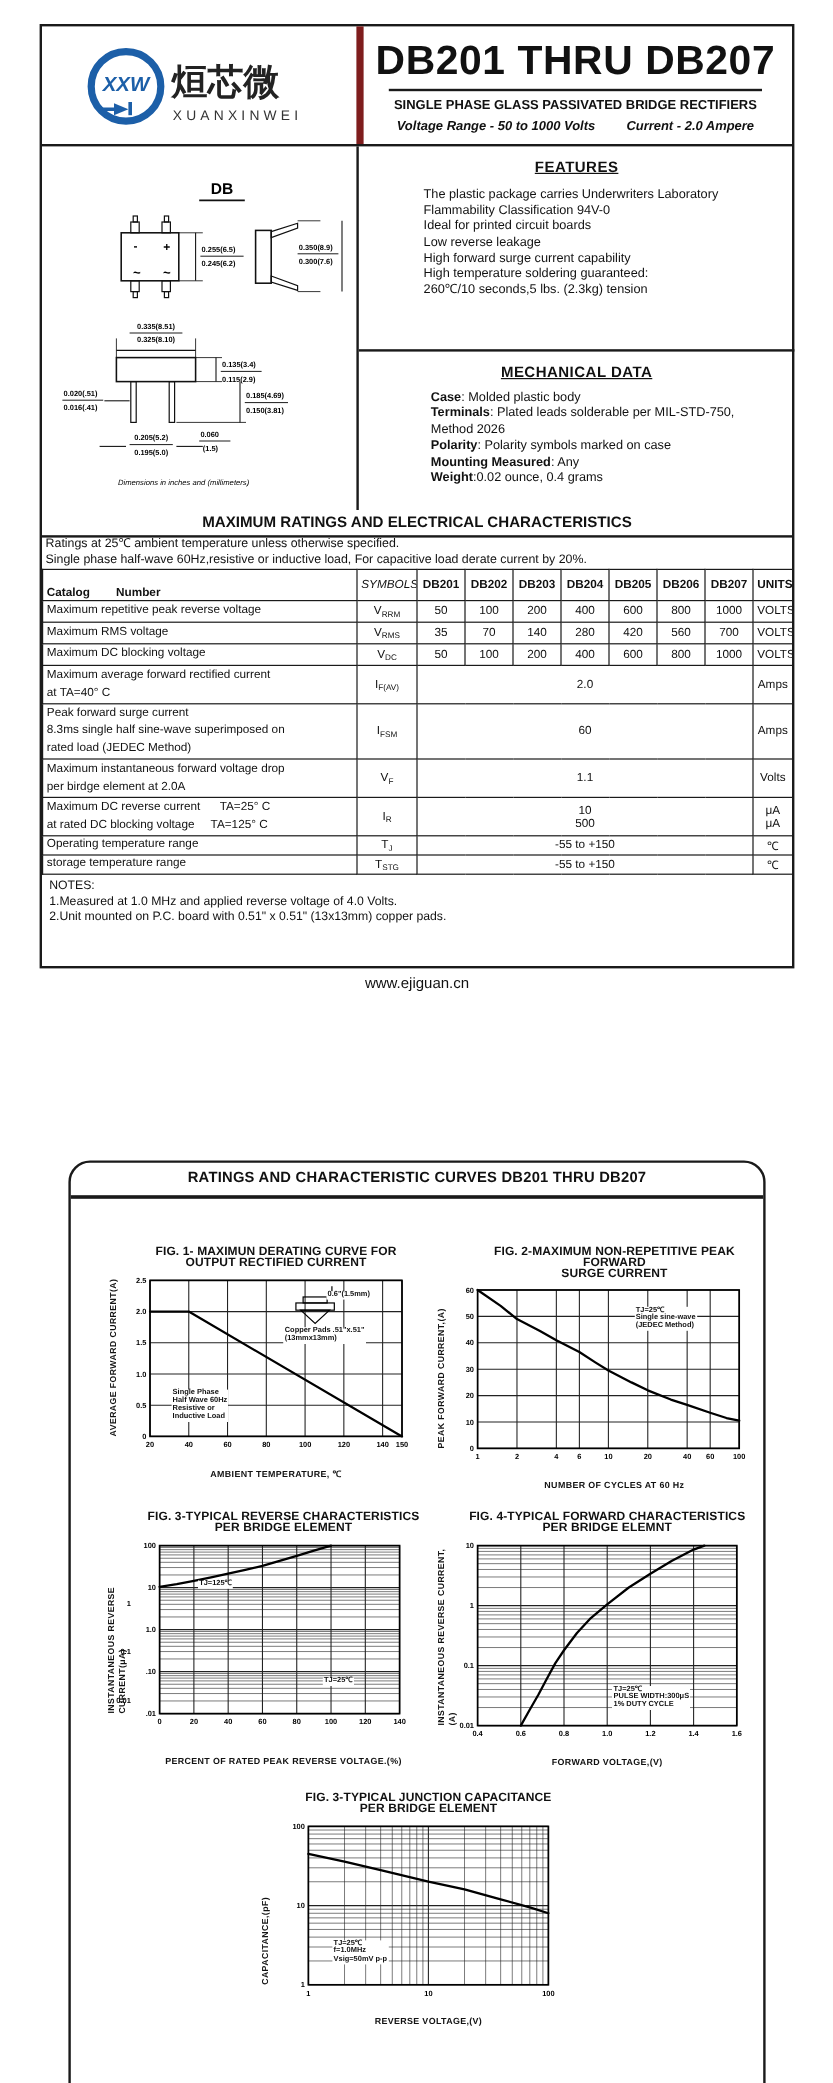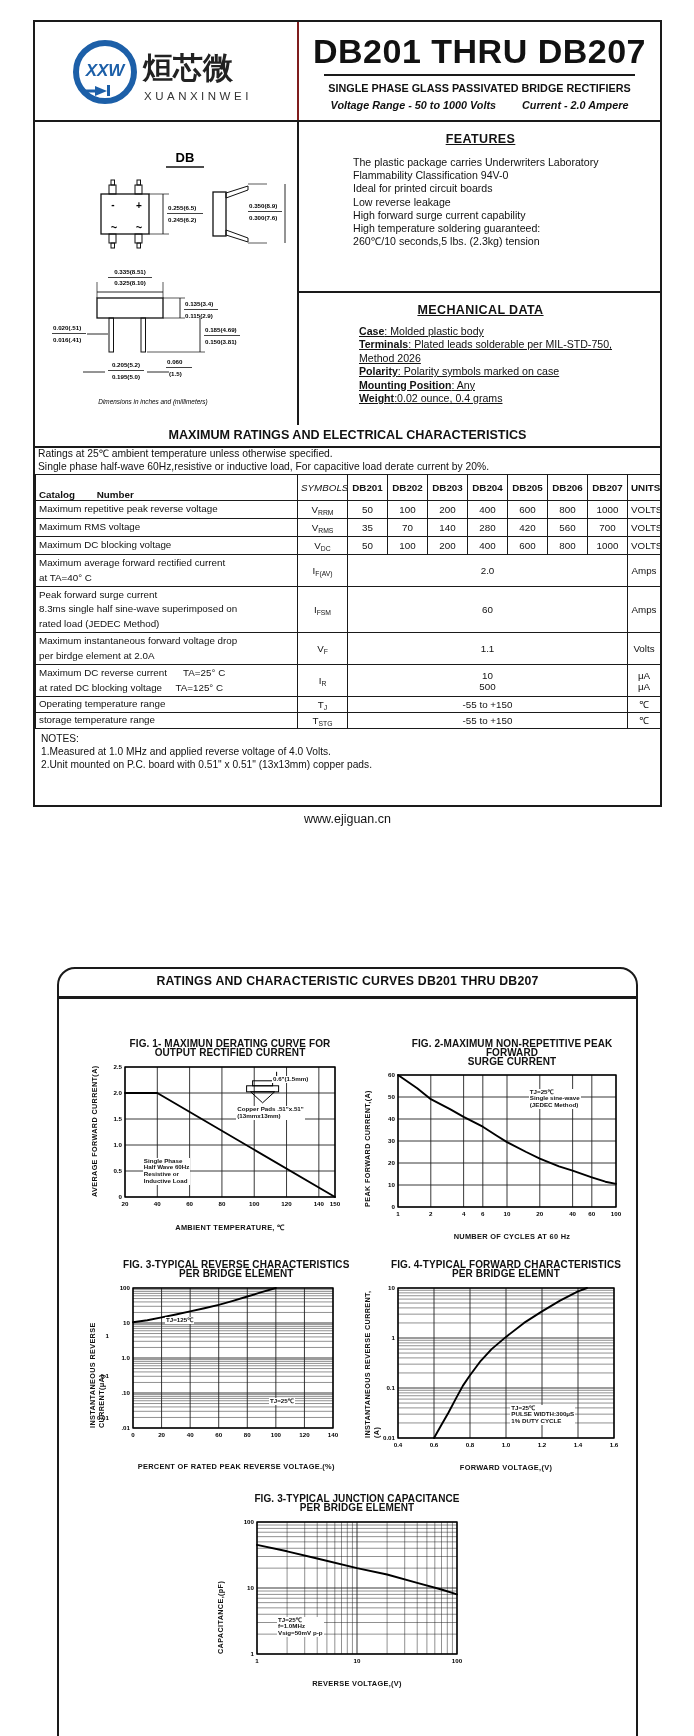--- a/index.html
+++ b/index.html
@@ -3,36 +3,36 @@
 <meta charset="utf-8">
 <style>
   html,body{margin:0;padding:0;background:#fff;}
   #canvas{position:relative;width:694px;height:1736px;background:#fff;
           font-family:"Liberation Sans",sans-serif;color:#111;overflow:hidden;}
   .page{position:absolute;border:2px solid #1a1a1a;background:#fff;}
   #page1{left:33px;top:20px;width:625px;height:783px;}
   #page2{left:57px;top:967px;width:577px;height:793px;border-radius:18px;}
   
   #p1-header{position:absolute;left:0;top:0;width:625px;height:98px;border-bottom:2px solid #1a1a1a;}
-  #logo-zone{position:absolute;left:0;top:0;width:262px;height:98px;border-right:2px solid #7f1d1d;}
+  #logo-zone{position:absolute;left:0;top:0;width:262px;height:98px;border-right:6px solid #7f1d1d;}
   #title-zone{position:absolute;left:264px;top:0;width:361px;height:98px;text-align:center;}
   .part-title{font-size:34px;font-weight:bold;letter-spacing:0.5px;margin-top:10px;}
   .part-underline{height:0;border-bottom:2.5px solid #1a1a1a;width:86%;margin:3px auto 6px auto;}
   .subtitle{font-size:10.8px;font-weight:bold;}
   .range-line{font-size:10.8px;font-style:italic;font-weight:bold;margin-top:5px;display:flex;justify-content:center;gap:26px;}
   #logo-svg{position:absolute;left:34px;top:12px;}
   
   #pkg-zone{position:absolute;left:0;top:100px;width:262px;height:303px;}
   #right-col{position:absolute;left:264px;top:100px;width:361px;height:303px;border-left:0;}
   #right-col{border-left:2px solid #1a1a1a;left:262px;width:363px;}
   #features-box{position:absolute;left:0;top:0;width:100%;height:169px;border-bottom:2px solid #1a1a1a;}
   #mech-box{position:absolute;left:0;top:171px;width:100%;height:132px;}
   .sec-title{font-size:12.5px;font-weight:bold;text-align:center;margin-top:10px;text-decoration:underline;letter-spacing:0.4px;}
   .feat-list{font-size:10.6px;line-height:13.2px;margin:10px 8px 0 54px;}
-  .mech-list{font-size:10.6px;line-height:13.4px;margin:8px 6px 0 60px;text-decoration:underline;}
+  .mech-list{font-size:10.6px;line-height:13.4px;margin:8px 6px 0 60px;}
   .mech-list b{font-weight:bold;}
   
   #ratings-bar{position:absolute;left:0;top:403px;width:625px;height:21px;border-bottom:2px solid #1a1a1a;
                text-align:center;font-weight:bold;font-size:12.6px;line-height:21px;}
   #ratings-notes{position:absolute;left:3px;top:425px;width:620px;font-size:10.3px;line-height:13px;}
   table.ratings{position:absolute;left:0;top:452px;border-collapse:collapse;table-layout:fixed;width:625px;}
   table.ratings td,table.ratings th{border:1px solid #1a1a1a;padding:0 3px;font-size:9.8px;overflow:hidden;}
   td.param{white-space:pre;text-align:left;line-height:14.5px;}
   td.cval{text-align:center;}
   td.sym{text-align:center;font-size:10.5px;}
@@ -185,21 +185,21 @@
             <div>260℃/10 seconds,5 lbs. (2.3kg) tension</div>
           </div>
       </div>
       <div id="mech-box">
         <div class="sec-title">MECHANICAL DATA</div>
         <div class="mech-list" id="mech-list">
             <div><b>Case</b><span>: Molded plastic body</span></div>
             <div><b>Terminals</b><span>: Plated leads solderable per MIL-STD-750,</span></div>
             <div><b></b><span> Method 2026</span></div>
             <div><b>Polarity</b><span>: Polarity symbols marked on case</span></div>
-            <div><b>Mounting Position</b><span>: Any</span></div>
+            <div><b>Mounting Measured</b><span>: Any</span></div>
             <div><b>Weight</b><span>:0.02 ounce, 0.4 grams</span></div>
           </div>
       </div>
     </div>
 
     <div id="ratings-bar">MAXIMUM RATINGS AND ELECTRICAL CHARACTERISTICS</div>
     <div id="ratings-notes">
       <div>Ratings at 25℃ ambient temperature unless otherwise specified.</div>
       <div>Single phase half-wave 60Hz,resistive or inductive load, For capacitive load derate current by 20%.</div>
     </div>

